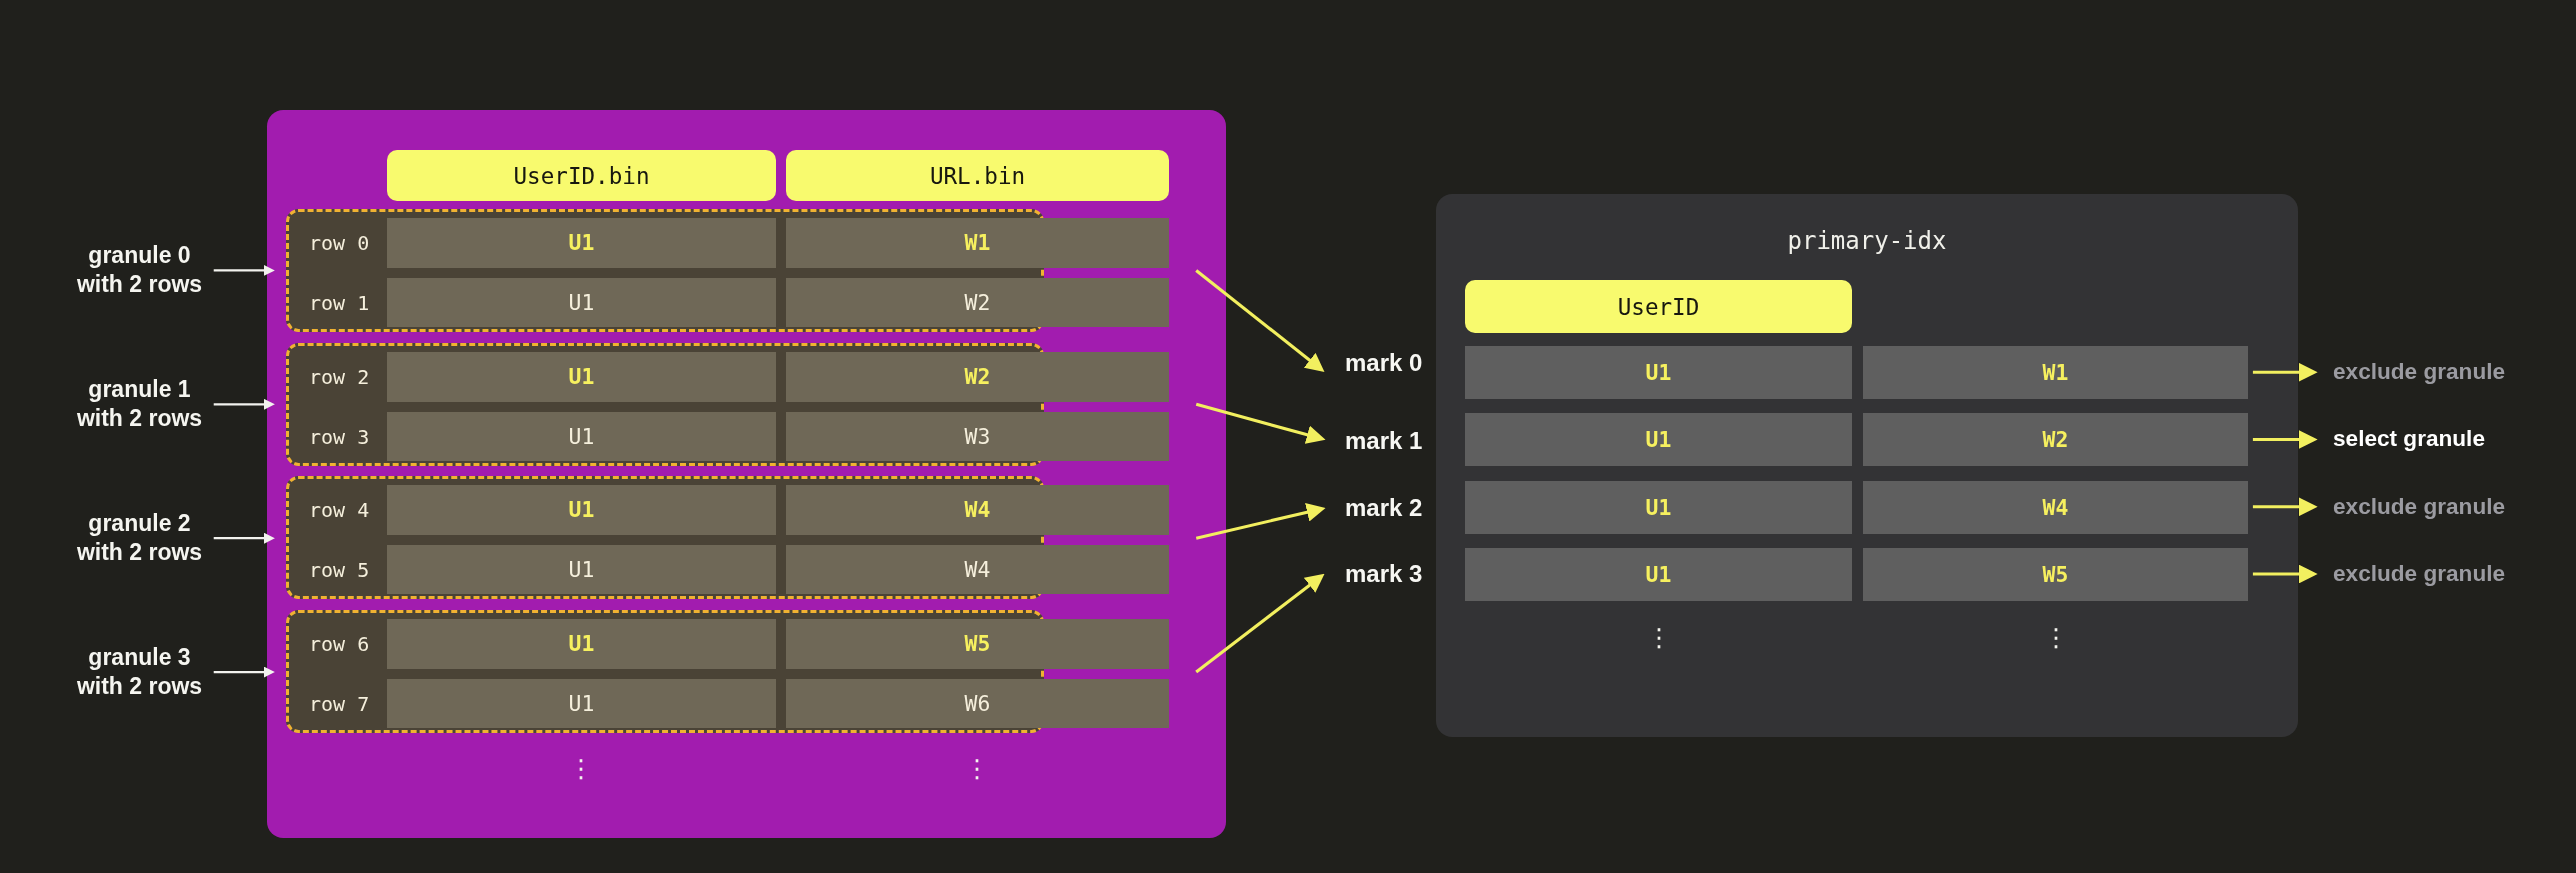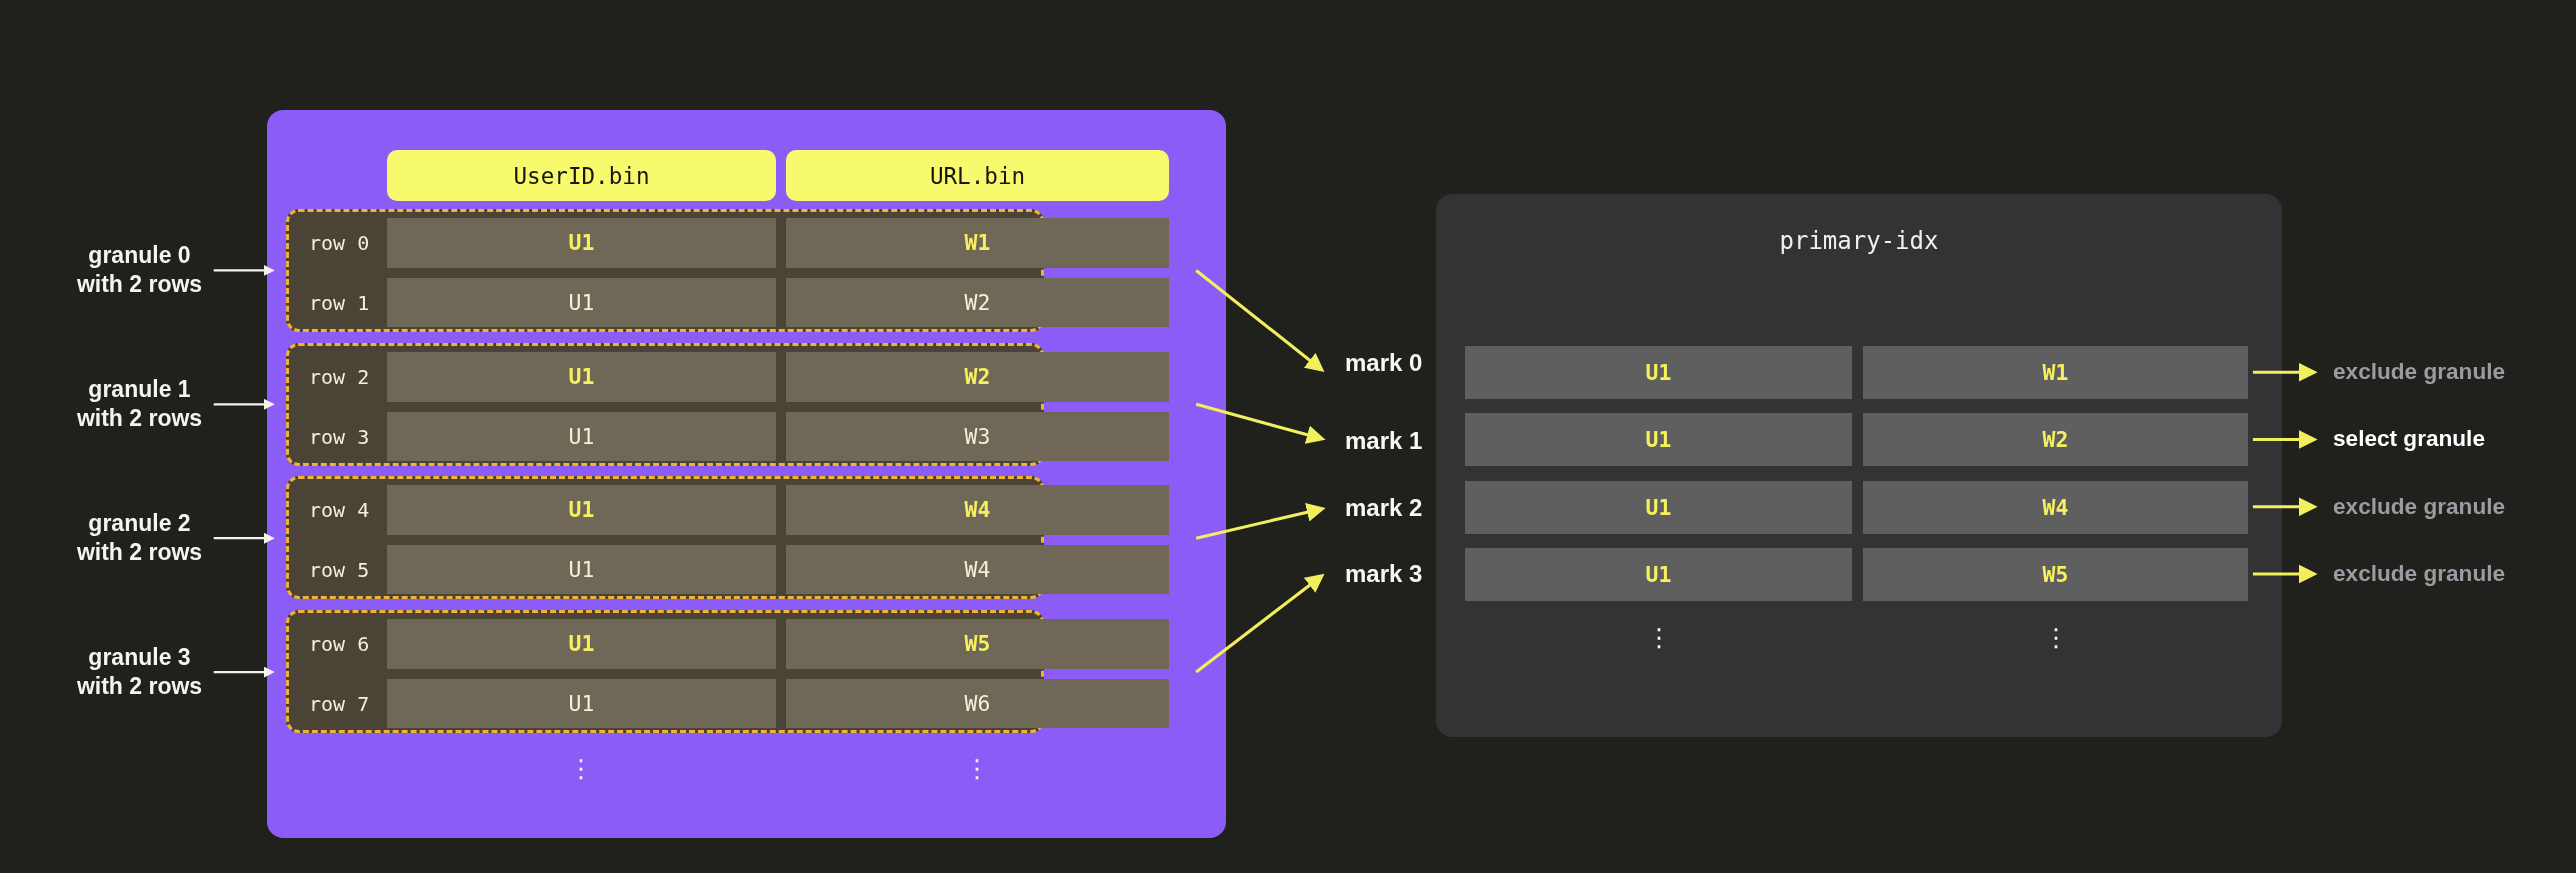--- a/index.html
+++ b/index.html
@@ -5,23 +5,23 @@
   html,body{margin:0;padding:0;background:#20201c;}
   .canvas{position:relative;width:2576px;height:874px;background:#20201c;overflow:hidden;
           font-family:"Liberation Sans","DejaVu Sans",sans-serif;}
   .mono{font-family:"DejaVu Sans Mono","Liberation Mono",monospace;}
 
   .diagram-title{position:absolute;left:44px;top:33px;font-size:24px;font-weight:bold;
                  color:#f5f5f0;white-space:pre;letter-spacing:0.3px;}
 
   
   .panel-left{position:absolute;left:267px;top:110px;width:959px;height:728px;
-              background:#8b5cf6;border-radius:16.3px;}
+              background:#a21caf;border-radius:16.3px;}
   .panel-idx{position:absolute;left:1436px;top:194px;width:846px;height:543px;
-             background:#333335;border-radius:16.3px;}
+             background:#333335;border-radius:16.3px;padding-left:16px;}
 
   
   .hdr{position:absolute;background:#f8fa6e;border-radius:10px;display:flex;align-items:center;
        justify-content:center;font-family:"DejaVu Sans Mono","Liberation Mono",monospace;
        font-size:22.6px;font-weight:500;color:#17170f;}
 
   
   .granule{position:absolute;left:19px;width:758px;height:123px;background:#4a4336;
            border:3.1px dashed #f0b232;border-radius:12.6px;box-sizing:border-box;}
   .rowlabel{position:absolute;left:20px;height:50px;display:flex;align-items:center;
@@ -123,20 +123,21 @@
   </div>
 
   <div class="mark-label" style="top:348px;">mark 0</div>
   <div class="mark-label" style="top:426px;">mark 1</div>
   <div class="mark-label" style="top:493px;">mark 2</div>
   <div class="mark-label" style="top:559px;">mark 3</div>
 
   <div class="panel-idx">
     <div class="idx-title mono">primary-idx</div>
 
+    <div class="hdr" style="left:29px;top:86px;width:387px;height:53px;">UserID</div>
 
     <div class="cell cell--idx v-yellow" style="left:29px;top:152px;width:387px;">U1</div>
     <div class="cell cell--idx v-yellow" style="left:427px;top:152px;width:385px;">W1</div>
 
     <div class="cell cell--idx v-yellow" style="left:29px;top:219px;width:387px;">U1</div>
     <div class="cell cell--idx v-yellow" style="left:427px;top:219px;width:385px;">W2</div>
 
     <div class="cell cell--idx v-yellow" style="left:29px;top:287px;width:387px;">U1</div>
     <div class="cell cell--idx v-yellow" style="left:427px;top:287px;width:385px;">W4</div>
 

